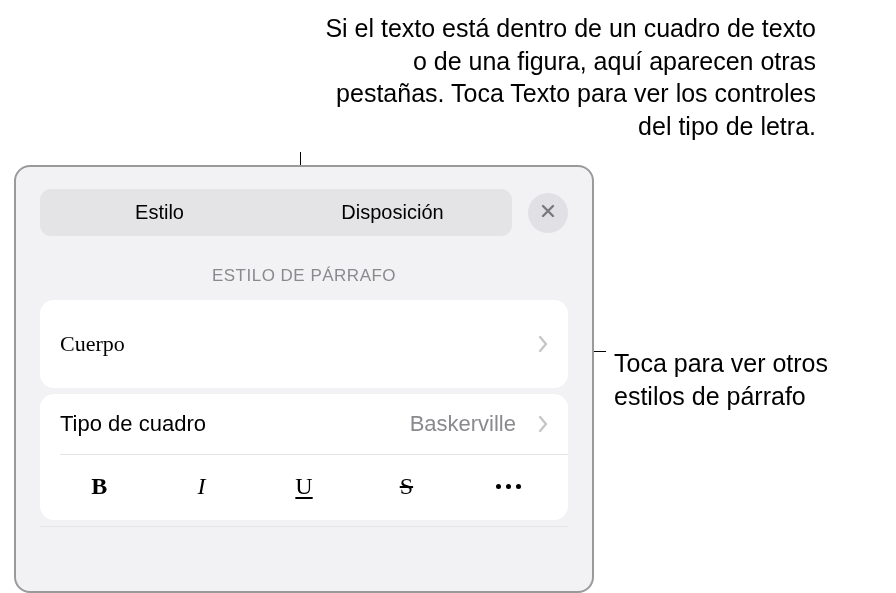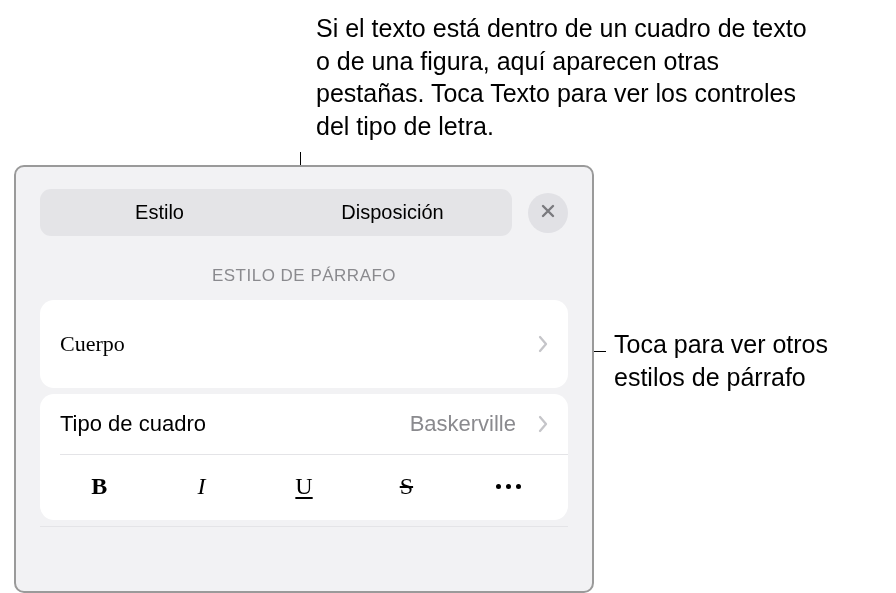--- a/index.html
+++ b/index.html
@@ -18,24 +18,25 @@
     .annotation {
       position: absolute;
       font-size: 25px;
       line-height: 1.3;
       color: #000;
     }
     .annotation-top {
       left: 316px;
       top: 12px;
       width: 500px;
+      text-align: right;
     }
     .annotation-right {
       left: 614px;
-      top: 328px;
+      top: 347px;
       width: 270px;
     }
     .callout-line {
       position: absolute;
       background: #000;
     }
     .callout-line-top {
       left: 300px;
       top: 152px;
       width: 1px;
@@ -48,21 +49,21 @@
       height: 1px;
     }
     .panel {
       position: absolute;
       left: 14px;
       top: 165px;
       width: 580px;
       height: 428px;
       background: #f2f2f4;
       border: 2px solid #9a9a9a;
-      border-radius: 10px;
+      border-radius: 16px;
       overflow: hidden;
     }
     .header-row {
       display: flex;
       align-items: center;
       padding: 22px 24px 16px 24px;
       gap: 16px;
     }
     .segmented {
       display: flex;

